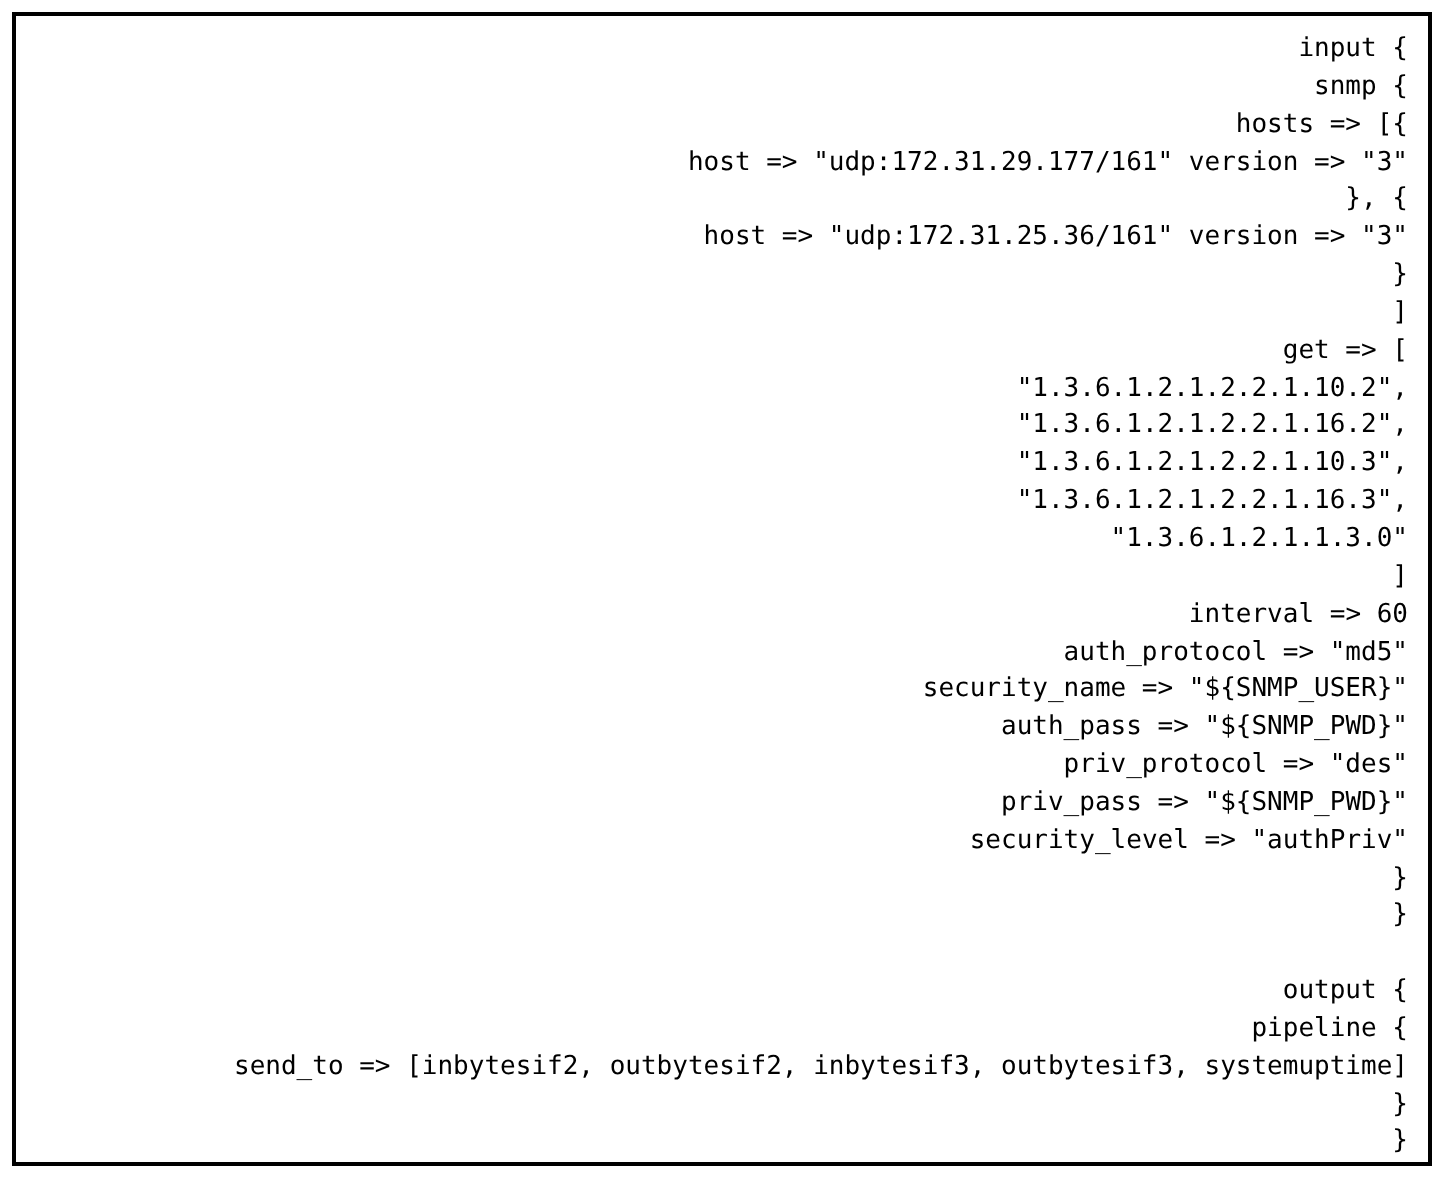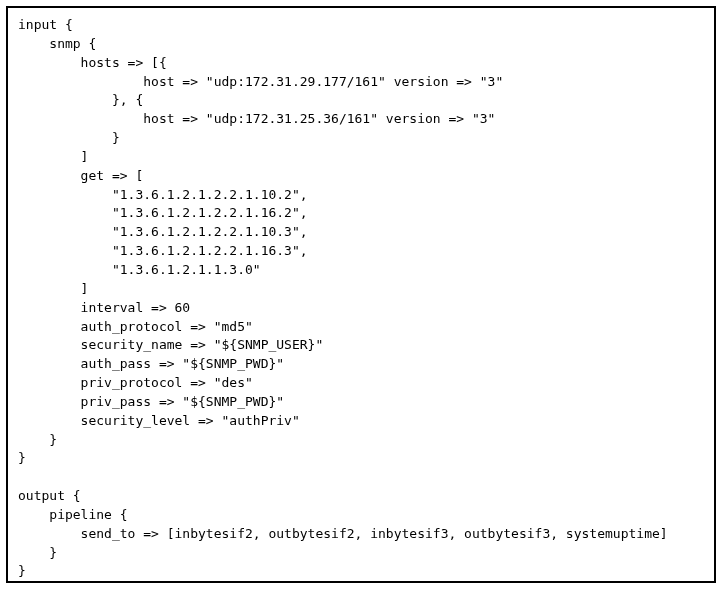--- a/index.html
+++ b/index.html
@@ -1,18 +1,19 @@
 <!DOCTYPE html>
 <html><head>
   <meta charset="utf-8">
   <style>
     * {
       margin: 0;
       padding: 0;
       box-sizing: border-box;
+      text-align: right;
     }
     body {
       background: #fff;
       font-family: "Courier New", Courier, monospace;
       font-size: 13px;
       line-height: 1.45;
       color: #000;
       padding: 6px;
     }
     .code-block {

